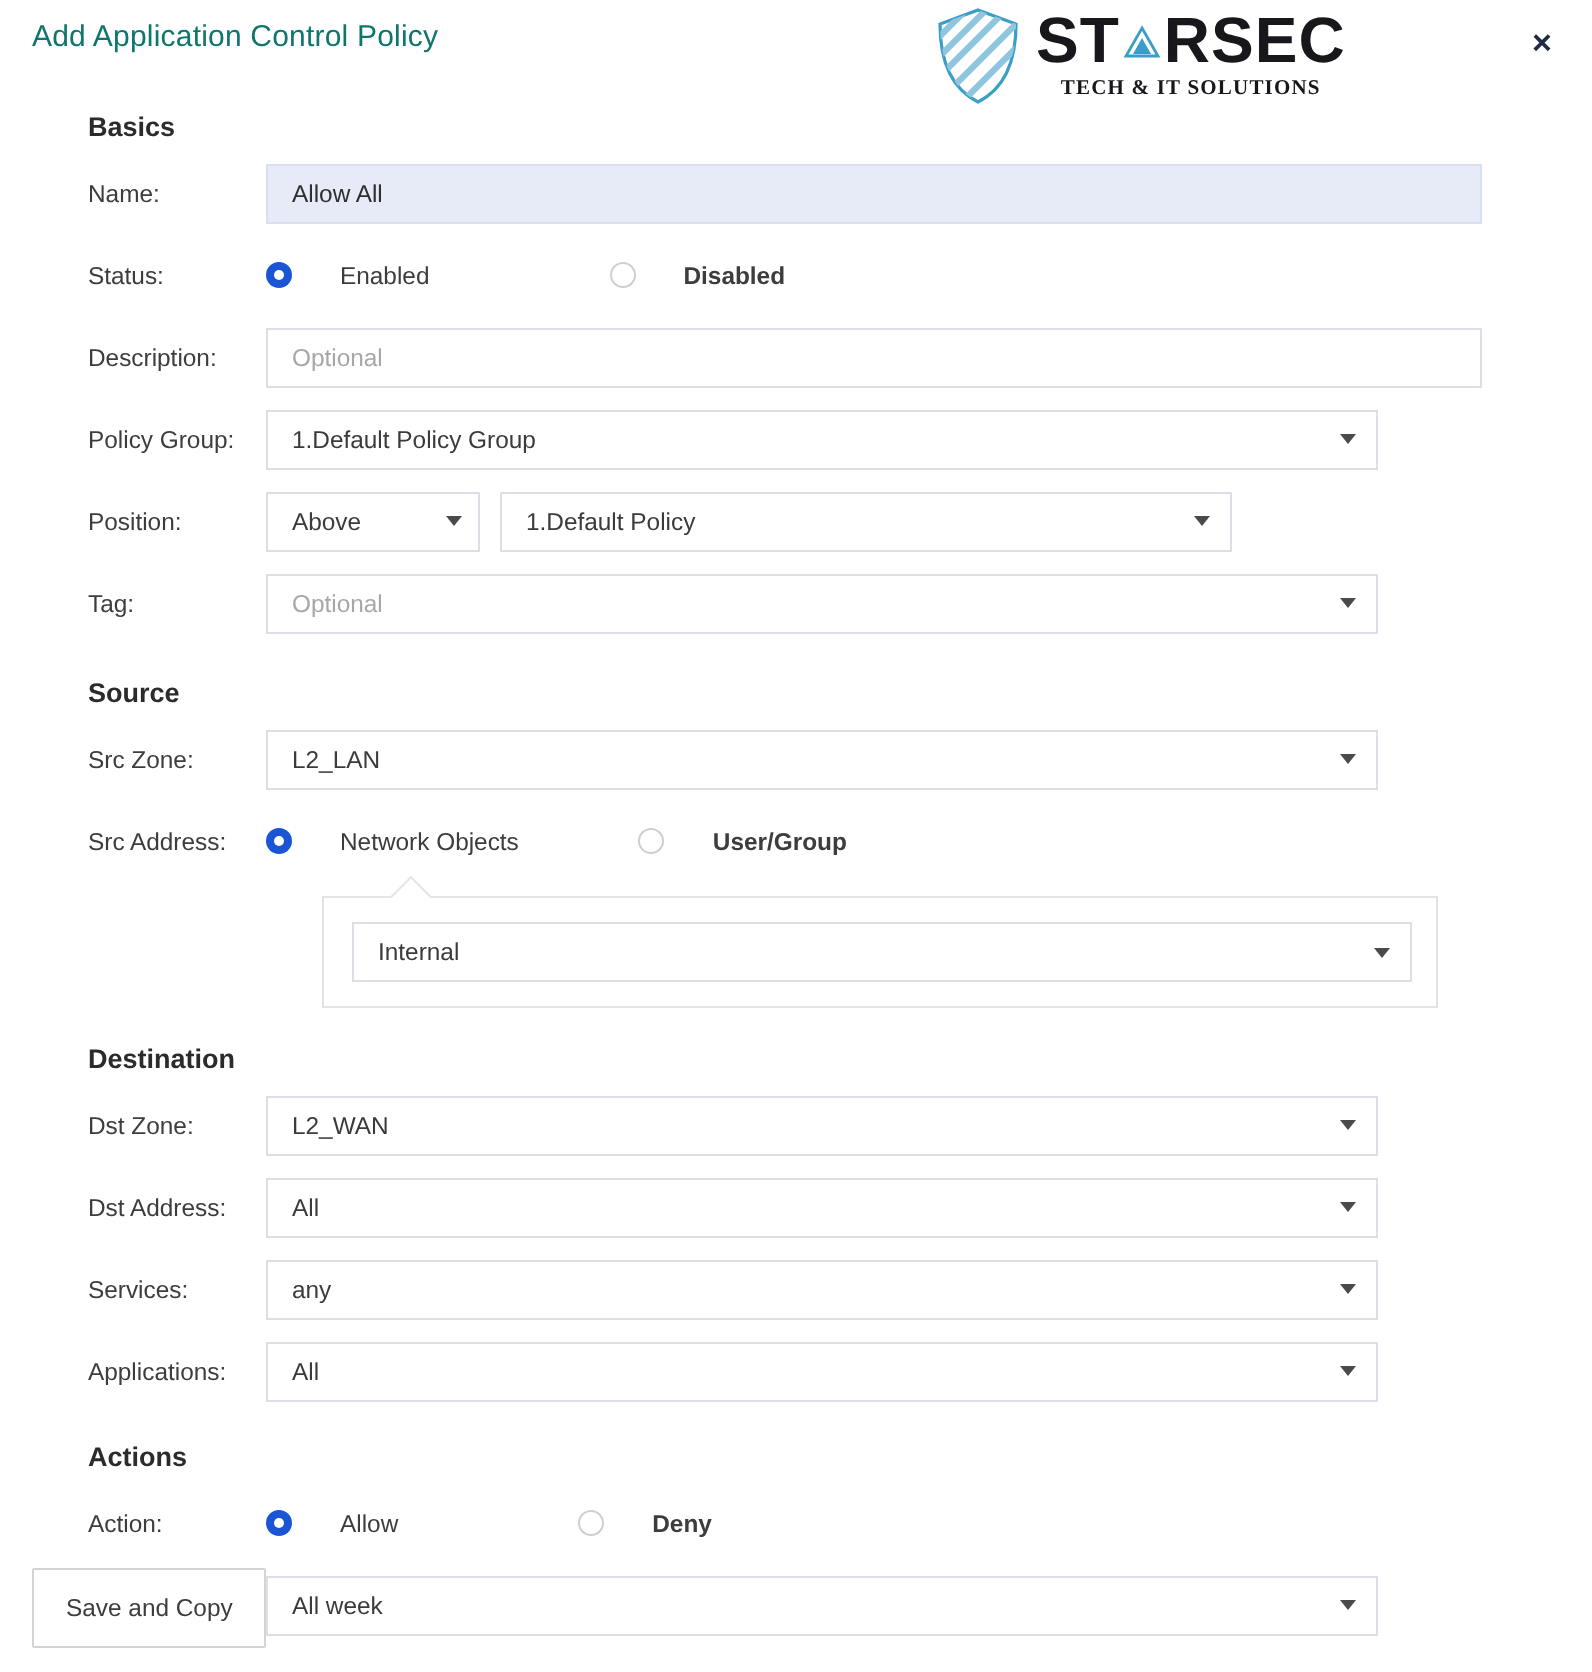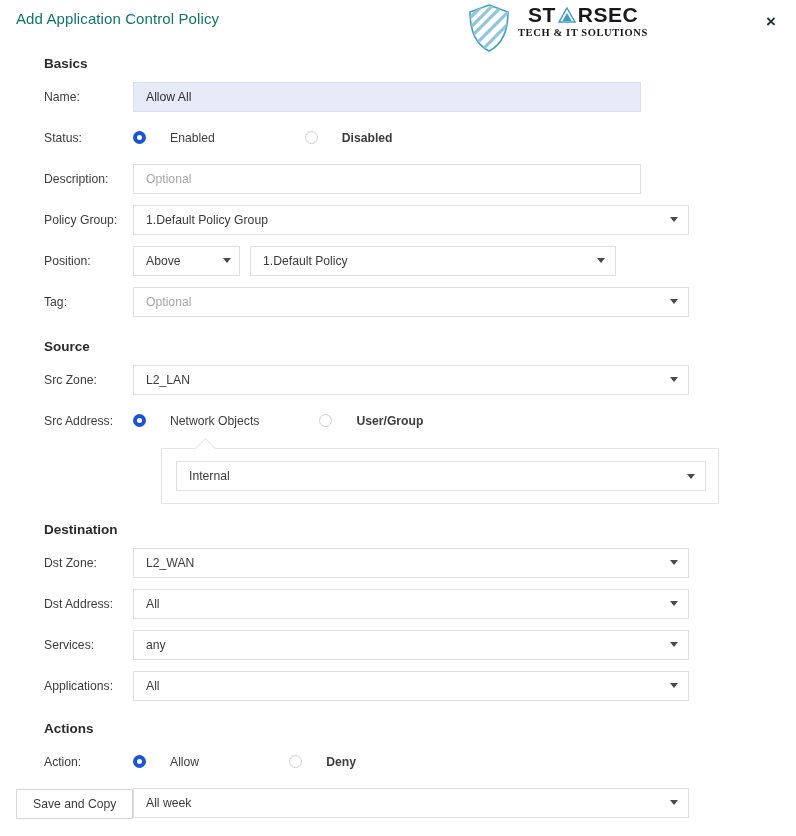--- a/index.html
+++ b/index.html
@@ -39,21 +39,21 @@
     left: 468px;
     top: 4px;
     display: flex;
     align-items: flex-start;
     gap: 8px;
   }
   .brand-shield { width: 42px; height: 48px; display: block; }
   .brand-text { display: flex; flex-direction: column; align-items: center; }
   .brand-wordmark {
     font-family: "Liberation Sans", sans-serif;
-    font-size: 21px;
+    font-size: 32px;
     font-weight: bold;
     letter-spacing: 0.5px;
     color: #17171c;
     line-height: 1.05;
     display: flex;
     align-items: center;
   }
   .brand-tri { display: inline-block; margin: 0 1px; }
   .brand-tagline {
     font-family: "Liberation Serif", serif;
@@ -110,21 +110,21 @@
     flex: 1 1 auto;
     display: flex;
     align-items: center;
     gap: 10px;
     position: relative;
   }
 
   
   .text-input {
     height: 30px;
-    width: 508px;
+    width: 608px;
     border: 1px solid #dcdfe6;
     background: #ffffff;
     display: flex;
     align-items: center;
     padding: 0 12px;
     font-size: 12.2px;
     color: #3b3b3b;
   }
   .text-input.filled {
     background: #e6ebf7;
@@ -220,21 +220,21 @@
   .footer {
     position: absolute;
     left: 0; right: 0;
     bottom: 16px;
     height: 32px;
     padding: 0 16px;
     display: flex;
     align-items: center;
   }
   .btn {
-    height: 30px;
+    height: 40px;
     min-width: 78px;
     padding: 0 16px;
     display: inline-flex;
     align-items: center;
     justify-content: center;
     font-size: 12.2px;
     border: 1px solid #d4d4d4;
     background: #ffffff;
     color: #3d3d3d;
     cursor: pointer;

